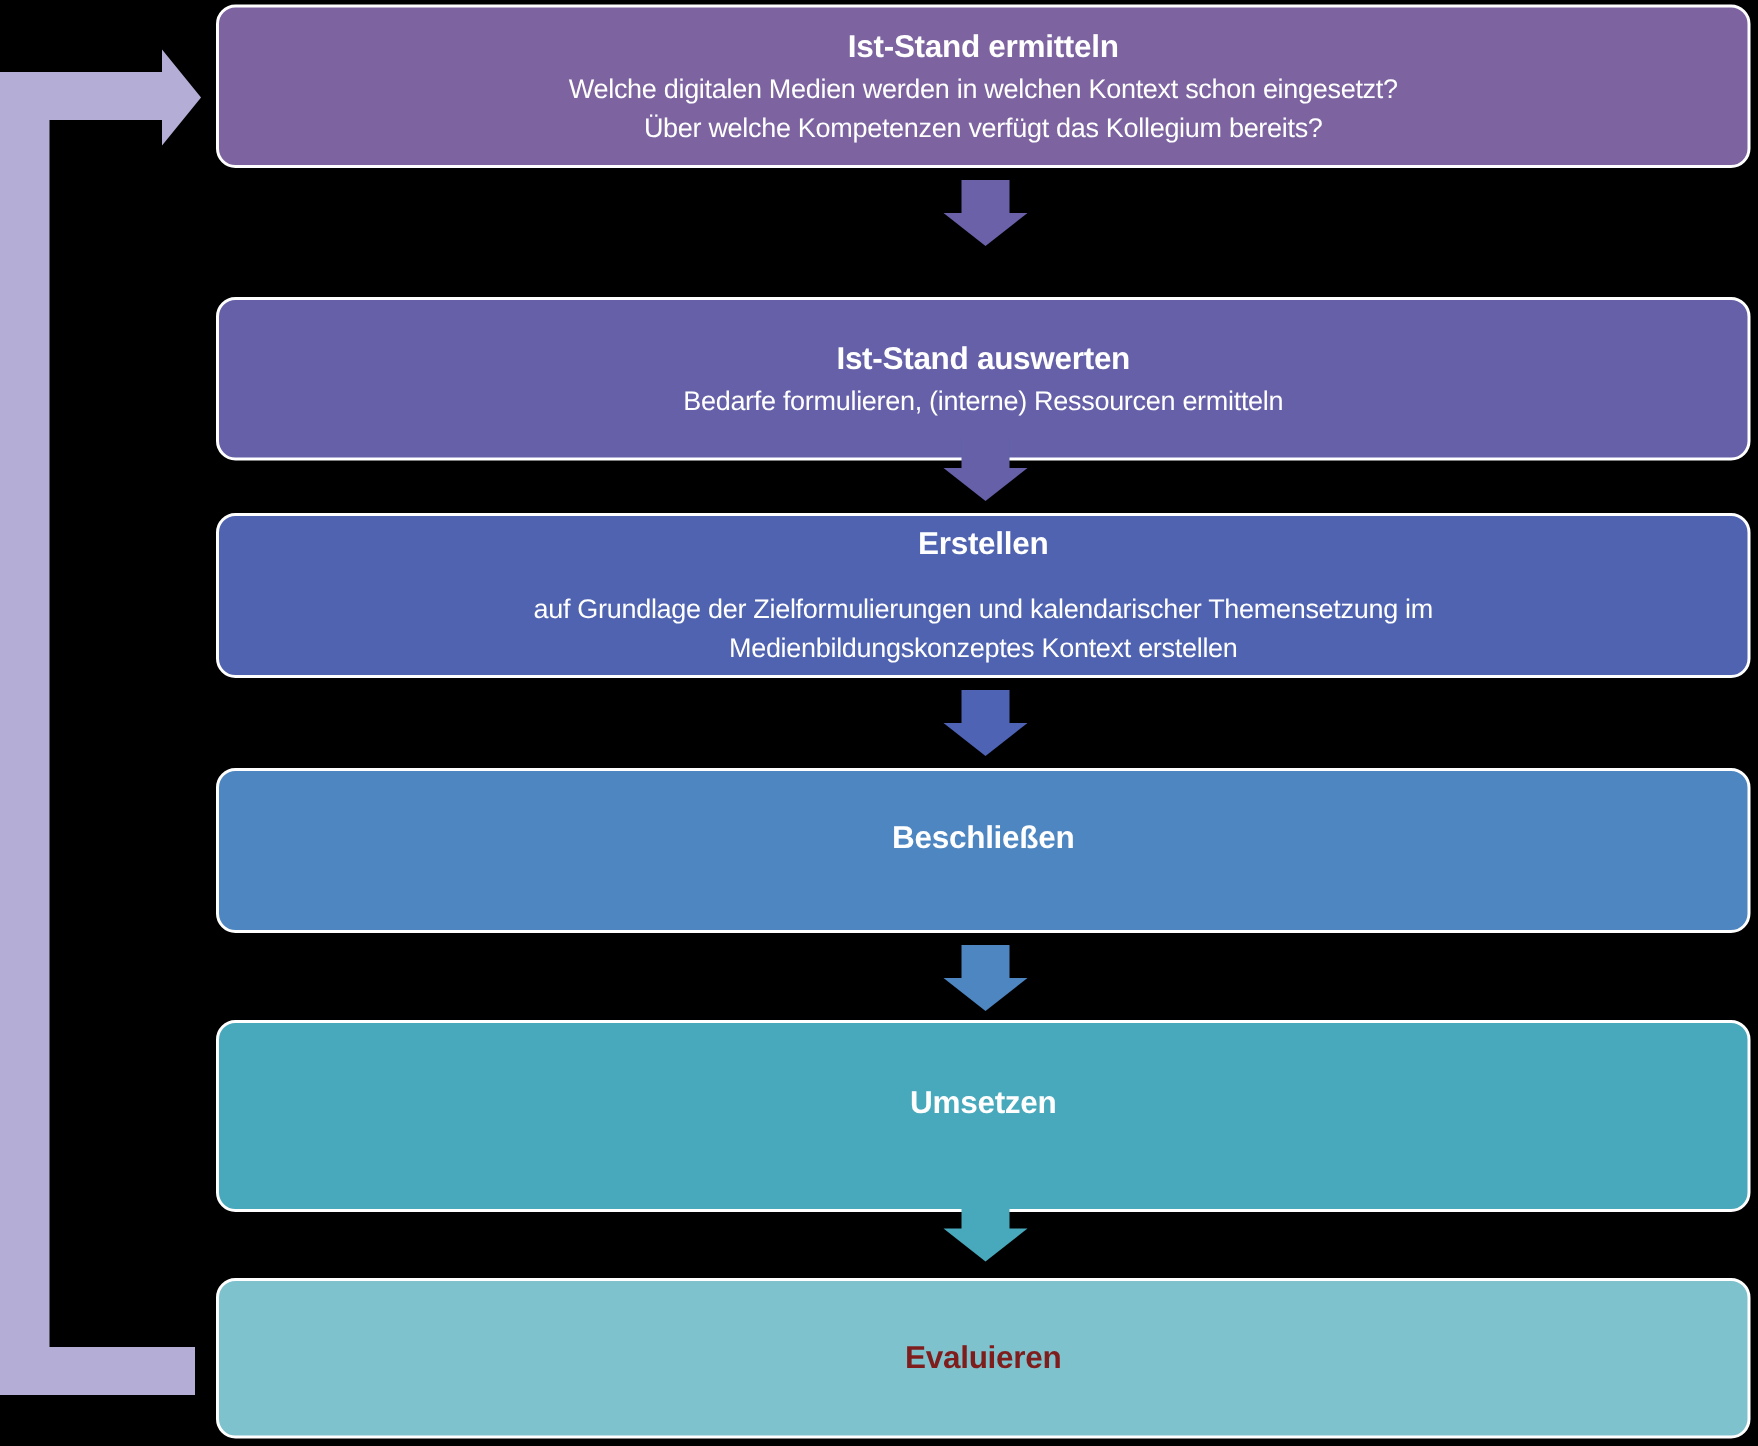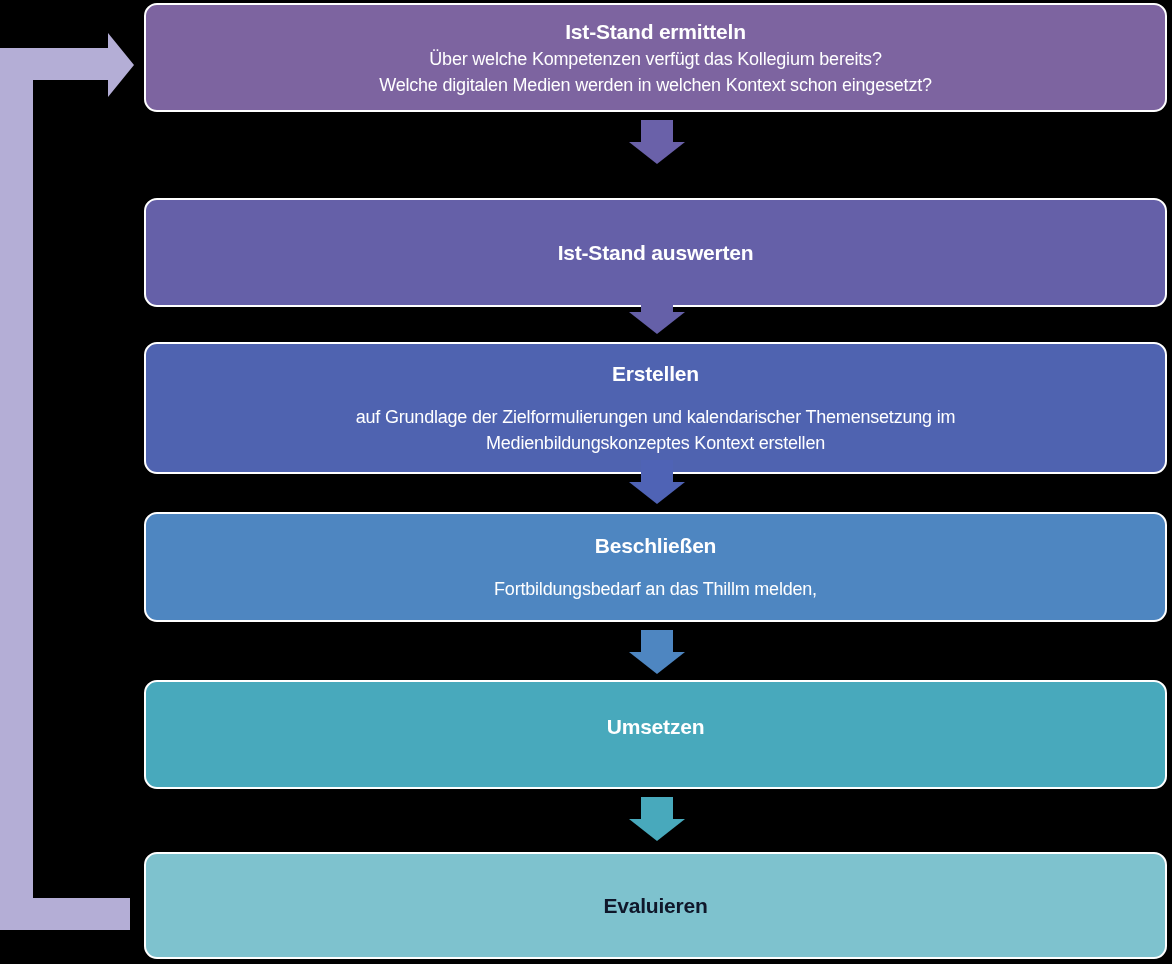--- a/index.html
+++ b/index.html
@@ -41,23 +41,23 @@
   }
   .step-title.gap-after { margin-bottom: 16px; }
   .step-line {
     font-size: 18px;
     line-height: 26px;
     letter-spacing: -0.2px;
   }
 
   #box-1 { top: 3px;   height: 109px; }
   #box-2 { top: 174px; height: 109px; margin-top: 24px; }
-  #box-3 { top: 342px; height: 132px; }
+  #box-3 { top: 342px; height: 110px; }
   #box-4 { top: 512px; height: 110px; }
-  #box-5 { top: 680px; height: 109px; }
+  #box-5 { top: 680px; height: 128px; }
   #box-6 { top: 852px; height: 107px; }
 
   
   .flow-arrow {
     position: absolute;
     left: 629px;
     width: 56px;
     height: 44px;
   }
   .flow-arrow .stem {
@@ -107,65 +107,65 @@
 
   <div style="--c: #b4aed6;">
     <div class="loop-part" id="loop-vertical" style="--c: #b4aed6;"></div>
     <div class="loop-part" id="loop-bottom-bar" style="--c: #b4aed6;"></div>
     <div class="loop-part" id="loop-top-bar" style="--c: #b4aed6;"></div>
     <div id="loop-arrowhead" style="--c: #b4aed6;"></div>
   </div>
 
   <div class="step-box" id="box-1" style="--c: #7d64a0; color: rgb(255, 255, 255);">
     <div class="step-title" style="--c: #7d64a0;">Ist-Stand ermitteln</div>
+    <div class="step-line" style="--c: #7d64a0;">Welche digitalen Medien werden in welchen Kontext schon eingesetzt?</div>
     <div class="step-line" style="--c: #7d64a0;">Über welche Kompetenzen verfügt das Kollegium bereits?</div>
-    <div class="step-line" style="--c: #7d64a0;">Welche digitalen Medien werden in welchen Kontext schon eingesetzt?</div>
   </div>
 
   <div class="flow-arrow" id="arrow-1" style="--c: #6a61a9;">
     <div class="stem" style="--c: #6a61a9;"></div>
     <div class="head-down" style="--c: #6a61a9;"></div>
   </div>
 
   <div class="step-box" id="box-2" style="--c: #6560a8; color: rgb(255, 255, 255);">
     <div class="step-title" style="--c: #6560a8;">Ist-Stand auswerten</div>
+    <div class="step-line" style="--c: #6560a8;">Bedarfe formulieren, (interne) Ressourcen ermitteln</div>
   </div>
 
   <div class="flow-arrow" id="arrow-2" style="--c: #6560a8;">
     <div class="stem" style="--c: #6560a8;"></div>
     <div class="head-down" style="--c: #6560a8;"></div>
   </div>
 
   <div class="step-box" id="box-3" style="--c: #4f63b0; color: rgb(255, 255, 255);">
     <div class="step-title gap-after" style="--c: #4f63b0;">Erstellen</div>
     <div class="step-line" style="--c: #4f63b0;">auf Grundlage der Zielformulierungen und kalendarischer Themensetzung im</div>
     <div class="step-line" style="--c: #4f63b0;">Medienbildungskonzeptes Kontext erstellen</div>
   </div>
 
   <div class="flow-arrow" id="arrow-3" style="--c: #4f63b5;">
     <div class="stem" style="--c: #4f63b5;"></div>
     <div class="head-down" style="--c: #4f63b5;"></div>
   </div>
 
   <div class="step-box" id="box-4" style="--c: #4e86c1; color: rgb(255, 255, 255);">
     <div class="step-title gap-after" style="--c: #4e86c1;">Beschließen</div>
-    <div class="step-line" style="--c: #4e86c1;">Fortbildungsbedarf an das Thillm melden,</div>
   </div>
 
   <div class="flow-arrow" id="arrow-4" style="--c: #4e86c1;">
     <div class="stem" style="--c: #4e86c1;"></div>
     <div class="head-down" style="--c: #4e86c1;"></div>
   </div>
 
   <div class="step-box" id="box-5" style="--c: #48a9bc; color: rgb(255, 255, 255);">
     <div class="step-title gap-after" style="--c: #48a9bc;">Umsetzen</div>
   </div>
 
   <div class="flow-arrow" id="arrow-5" style="--c: #48a9bc;">
     <div class="stem" style="--c: #48a9bc;"></div>
     <div class="head-down" style="--c: #48a9bc;"></div>
   </div>
 
-  <div class="step-box" id="box-6" style="--c: #7ec2ce; color: #0f172a; border-radius: 13px;">
+  <div class="step-box" id="box-6" style="--c: #7ec2ce; color: #7f1d1d; border-radius: 13px;">
     <div class="step-title" style="--c: #7ec2ce;">Evaluieren</div>
   </div>
 
 </div>
 
 </body></html>

